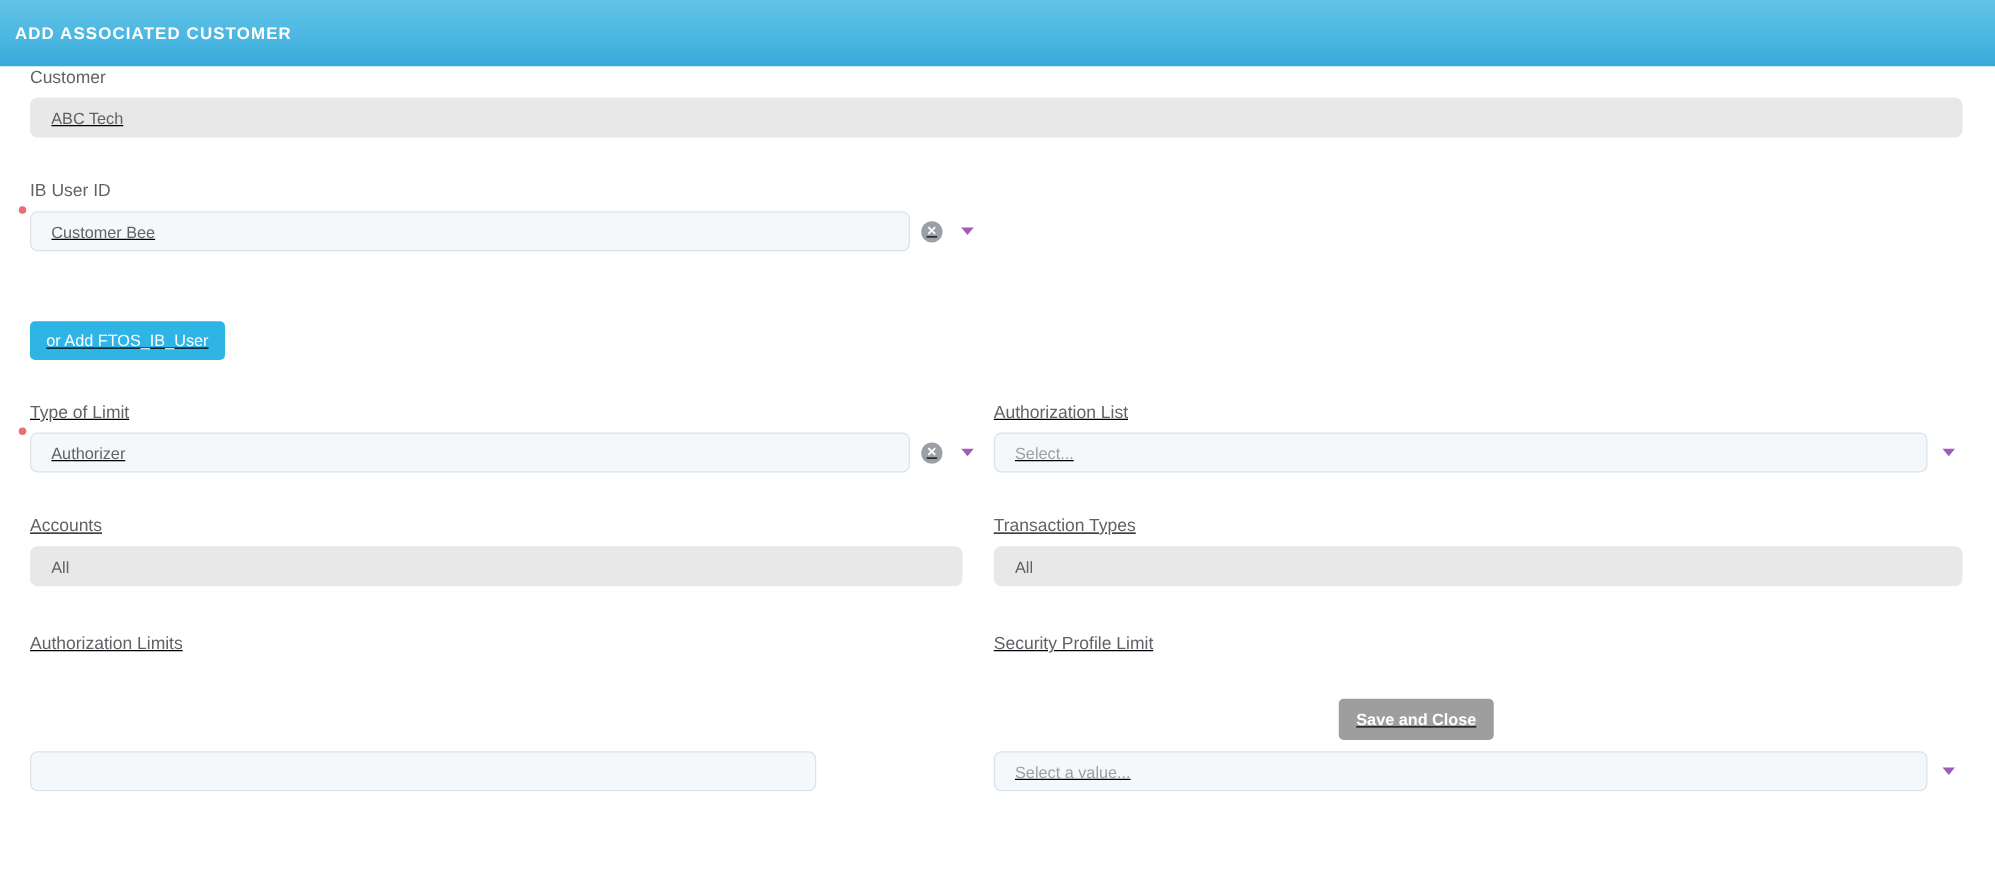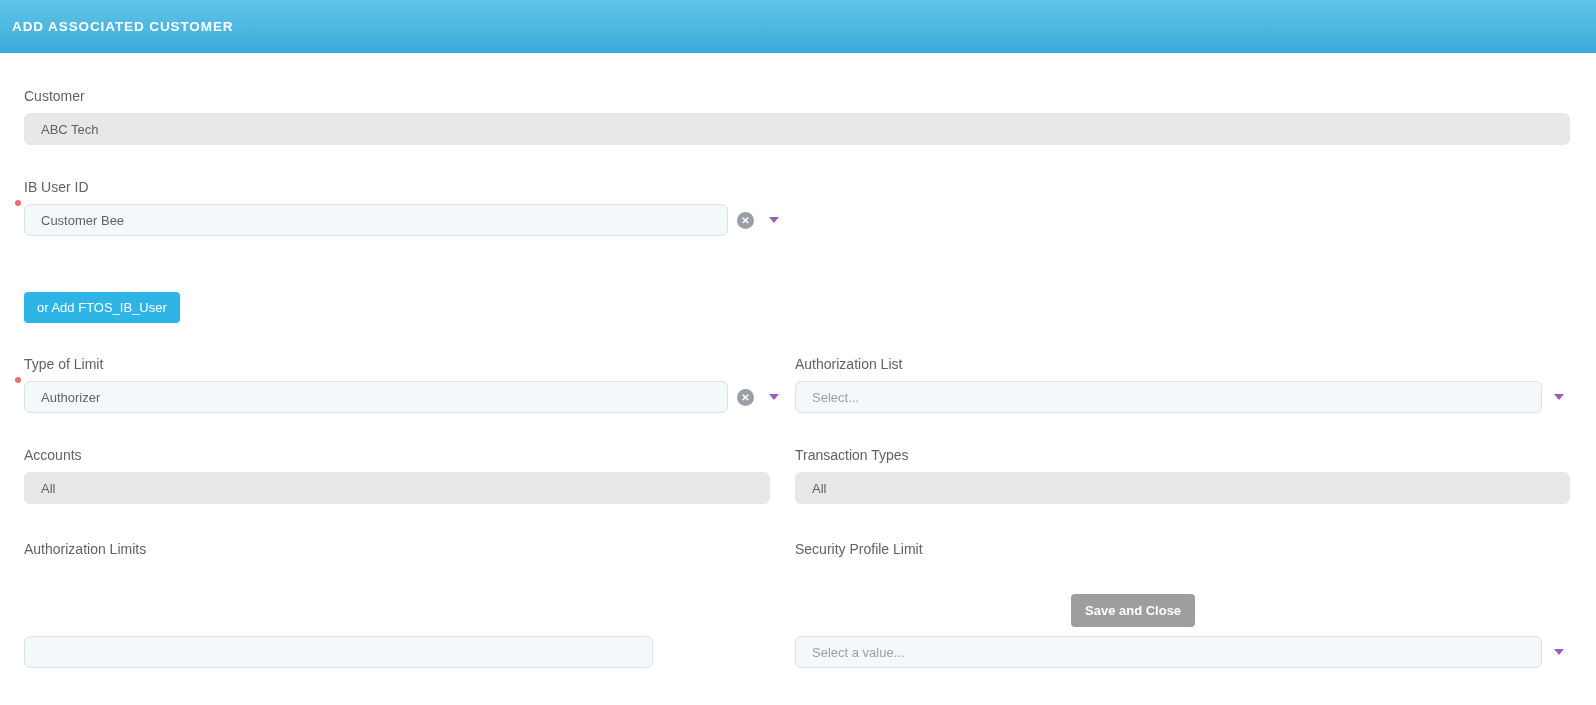--- a/index.html
+++ b/index.html
@@ -7,21 +7,21 @@
     font-family:"Liberation Sans", sans-serif; }
 
   
   .header { height:53px; background:linear-gradient(180deg,#62c4e7 0%,#4cb7e1 55%,#36a9db 100%);
     display:flex; align-items:center; padding-left:12px; }
   .header-title { color:#ffffff; font-size:13.5px; font-weight:700; letter-spacing:0.9px;
     text-transform:uppercase; }
 
   
   .content { padding:0 26px 0 24px; }
-  .row { display:flex; }
+  .row { display:flex;text-decoration:underline; }
   .col-left { width:746px; flex:none; }
   .col-right { flex:1; margin-left:25px; min-width:0; }
 
   .field-label { font-size:14px; color:#5f6368; height:16px; line-height:16px; }
 
   .input { height:32px; border-radius:6px; border:1px solid #dbe2ea; background:#f5f8fb;
     padding:0 16px; font-size:13px; color:#5f6368; width:100%; outline:none;
     font-family:"Liberation Sans", sans-serif; }
   .input::placeholder { color:#9e9e9e; opacity:1; }
   .input.disabled { background:#e8e8e8; border:1px solid #e8e8e8; color:#616161; }
@@ -30,21 +30,21 @@
   .required-dot { position:absolute; left:-9px; top:-4px; width:6px; height:6px;
     border-radius:50%; background:#e86e72; }
 
   .clear-icon { width:17px; height:17px; border-radius:50%; background:#9aa0a6; color:#ffffff;
     font-size:10px; line-height:17px; text-align:center; flex:none; margin-left:9px;
     cursor:pointer; font-weight:700; }
   .caret-icon { width:0; height:0; border-left:5px solid transparent; border-right:5px solid transparent;
     border-top:6px solid #a15cba; flex:none; margin-left:15px; cursor:pointer; }
 
   
-  .mt-customer-label { margin-top:35px; }
+  .mt-customer-label { }
   .mt-field { margin-top:9px; }
   .mt-ib-label { margin-top:34px; }
   .mt-button-row { margin-top:56px; }
   .mt-role-row { margin-top:33px; }
   .mt-accounts-row { margin-top:34px; }
   .mt-limits-row { margin-top:37px; }
   .mt-save-row { margin-top:37px; }
 
   .w-ib { width:704px; flex:none; }
   .w-limits { width:629px; flex:none; }

